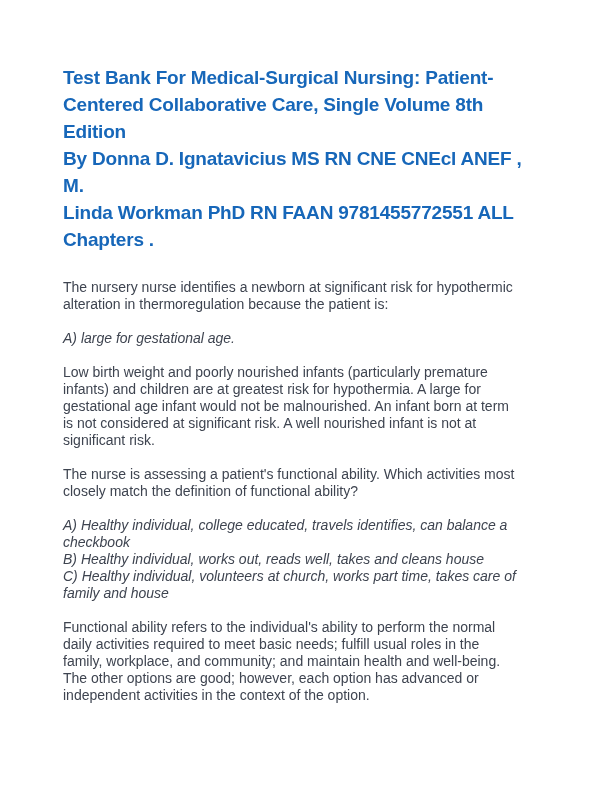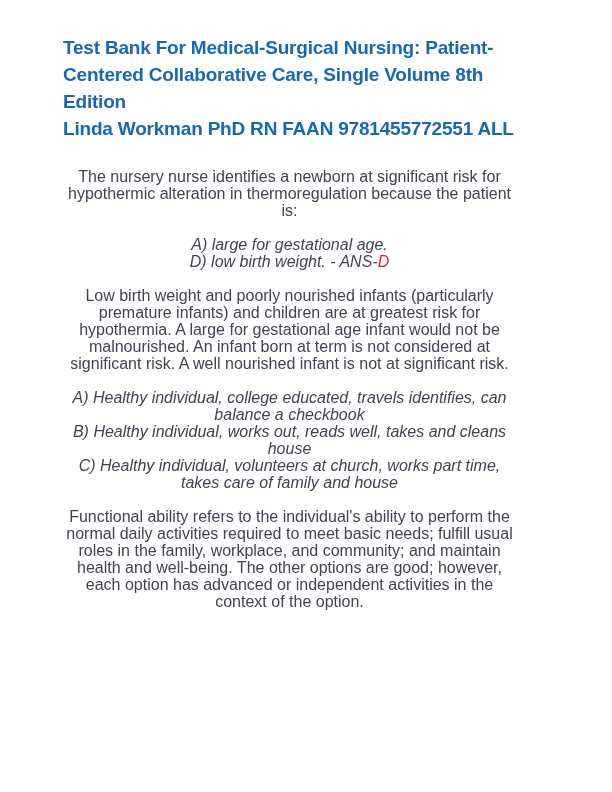--- a/index.html
+++ b/index.html
@@ -7,69 +7,70 @@
     padding: 0;
     background: #ffffff;
   }
   .page {
     position: relative;
     width: 593px;
     height: 792px;
     background: var(--page_bg, #ffffff);
     overflow: hidden;
     box-sizing: border-box;
-    padding: 34px 65px 0 63px;
+    padding: 64px 65px 0 63px;
     font-family: "Liberation Sans", "DejaVu Sans", sans-serif;
   }
   .doc-title {
     margin: 0 0 26px 0;
     font-size: 19px;
     font-weight: bold;
     line-height: 27px;
     letter-spacing: -0.2px;
     color: var(--title_color, #1767b9);
   }
   .body-text {
     color: var(--body_color, #3e4450);
     font-size: 13.5px;
     line-height: 17px;
   }
   .para {
     margin: 0 12px 17px 0;
     color: var(--body_color, #3e4450);
-    font-size: 16px;
+    font-size: 14px;
     line-height: 17px;
-    text-align: center;
   }
   .option { margin: 0; font-style: italic; }
   .answer {
     color: var(--answer_color, #e02433);
   }
 </style>
 </head>
 <body>
 
 <div class="page">
 
   <h1 class="doc-title">
     <div>Test Bank For Medical-Surgical Nursing: Patient-</div>
     <div>Centered Collaborative Care, Single Volume 8th Edition</div>
+    <div>By Donna D. Ignatavicius MS RN CNE CNEcl ANEF , M.</div>
     <div>Linda Workman PhD RN FAAN 9781455772551 ALL</div>
+    <div>Chapters .</div>
   </h1>
 
   <section class="body-text">
     <p class="para">The nursery nurse identifies a newborn at significant risk for hypothermic alteration in thermoregulation because the patient is:</p>
     <div class="para">
       <div class="option">A) large for gestational age.</div>
-      <div class="option"><span>D) low birth weight.</span><span> - ANS-</span><span class="answer">D</span></div>
     </div>
     <p class="para">Low birth weight and poorly nourished infants (particularly premature infants) and children are at greatest risk for hypothermia. A large for gestational age infant would not be malnourished. An infant born at term is not considered at significant risk. A well nourished infant is not at significant risk.</p>
   </section>
 
   <section class="body-text">
+    <p class="para">The nurse is assessing a patient's functional ability. Which activities most closely match the definition of functional ability?</p>
     <div class="para">
       <div class="option">A) Healthy individual, college educated, travels identifies, can balance a checkbook</div>
       <div class="option">B) Healthy individual, works out, reads well, takes and cleans house</div>
       <div class="option">C) Healthy individual, volunteers at church, works part time, takes care of family and house</div>
     </div>
     <p class="para">Functional ability refers to the individual's ability to perform the normal daily activities required to meet basic needs; fulfill usual roles in the family, workplace, and community; and maintain health and well-being. The other options are good; however, each option has advanced or independent activities in the context of the option.</p>
   </section>
 
 </div>
 

